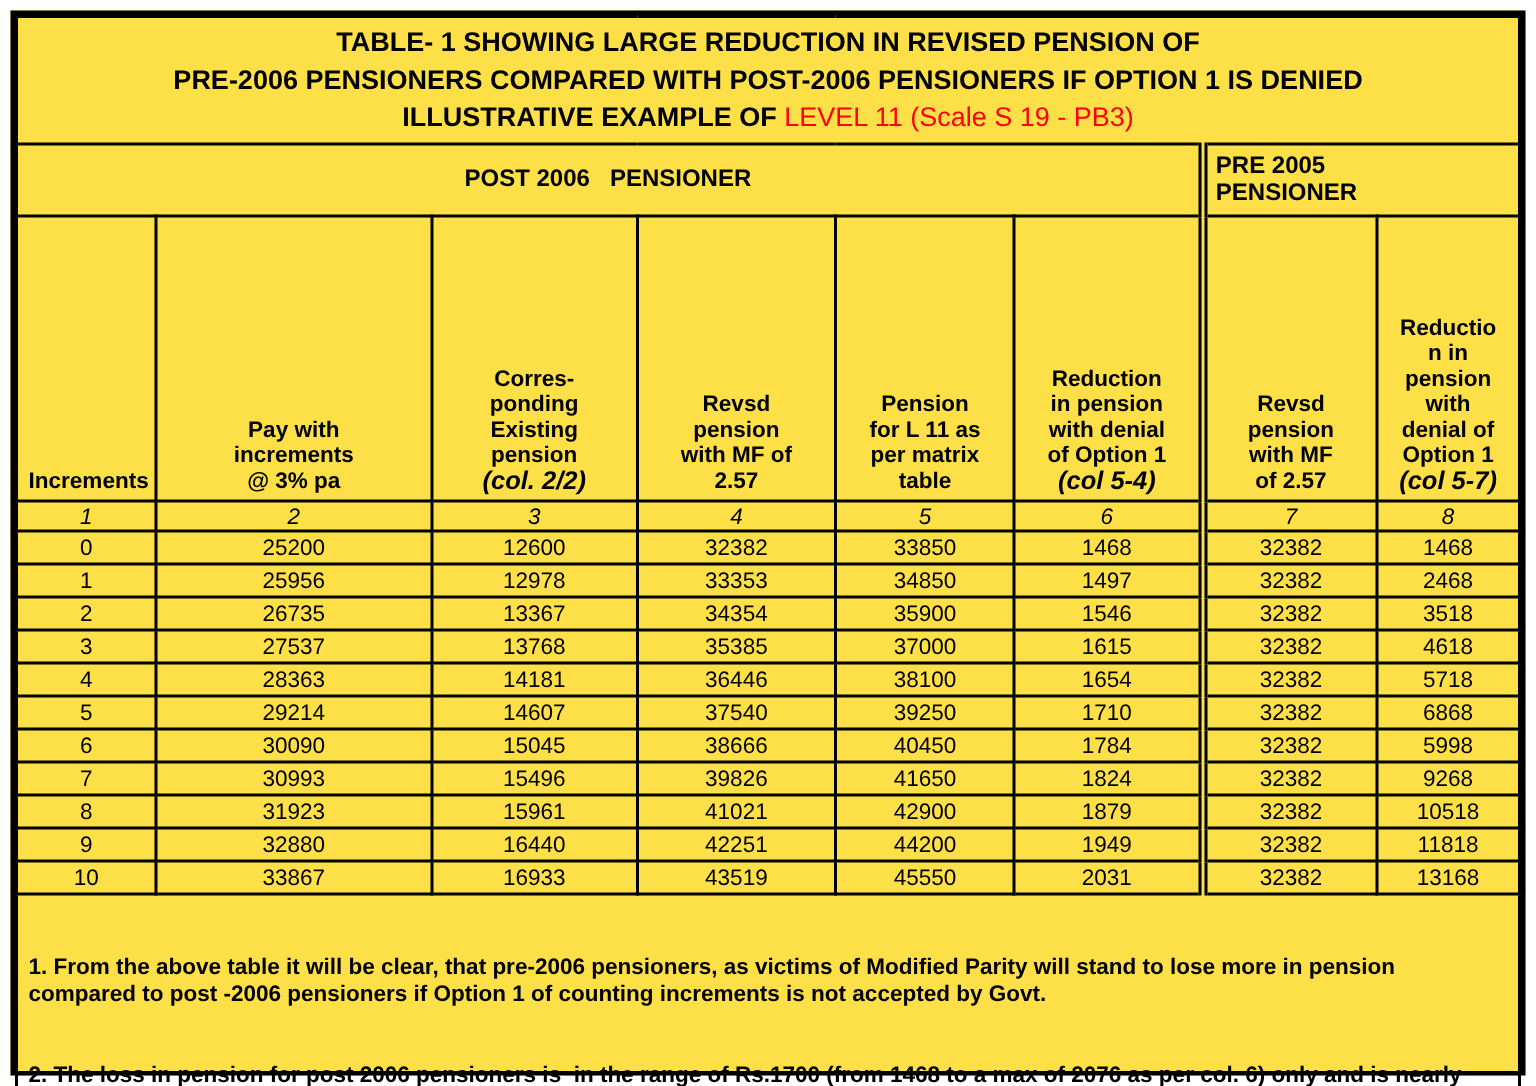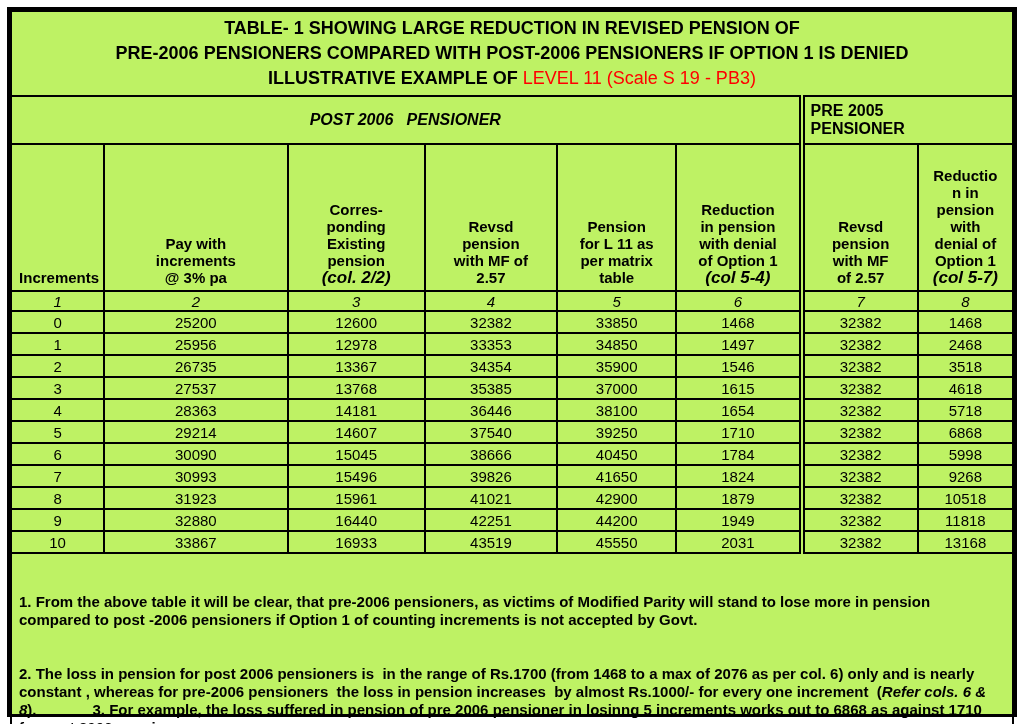--- a/index.html
+++ b/index.html
@@ -3,38 +3,38 @@
 <meta charset="utf-8">
 <style>
   * { box-sizing: border-box; }
   html, body { margin:0; padding:0; }
   body {
     width:1024px; height:724px; overflow:hidden;
     background:#ffffff; color:#000;
     font-family:"Liberation Sans", sans-serif;
   }
   .sheet {
-    margin:7px; height:710px; border:3px solid #000; background:#bef264;
+    margin:7px; height:710px; border:3px solid #000; background:#fde047;
   }
   table { width:100%; height:100%; border-collapse:collapse; table-layout:fixed; }
   th, td { border:2px solid #000; padding:0; color:#000; }
 
   
   .title-cell { height:84px; text-align:center; vertical-align:middle; padding:4px 6px; }
   .title-line { font-weight:bold; font-size:18px; line-height:25px; white-space:pre-wrap; }
   .title-hl { font-weight:normal;margin-top:40px; }
 
   
   .group-row th { height:48px; font-size:16px; font-weight:bold; vertical-align:middle; }
   .group-post { text-align:center; }
   .group-pre { text-align:left; padding-left:6px; line-height:18px; }
-  .prewrap { white-space:pre-wrap;font-style:italic; }
-
-  
-  .colhead-row th { height:147px; font-size:15px; font-weight:bold; vertical-align:bottom; padding-bottom:4px; line-height:17px; text-align:center; }
+  .prewrap { white-space:pre-wrap; }
+
+  
+  .colhead-row th { height:190px; font-size:15px; font-weight:bold; vertical-align:bottom; padding-bottom:4px; line-height:17px; text-align:center; }
   .hlabel { display:block; margin:0 auto; }
   .hnote { display:block; font-style:italic; font-weight:bold; font-size:17px; }
   .col-inc { text-align:left; padding-left:3px; padding-bottom:2px; }
   .c2 .hlabel { max-width:86px; }
   .c3 .hlabel { max-width:90px; }
   .c4 .hlabel { max-width:80px; }
   .c5 .hlabel { max-width:80px; }
   .c6 .hlabel { max-width:90px; }
   .c7 .hlabel { max-width:70px; }
   .c8 .hlabel { max-width:70px; }

